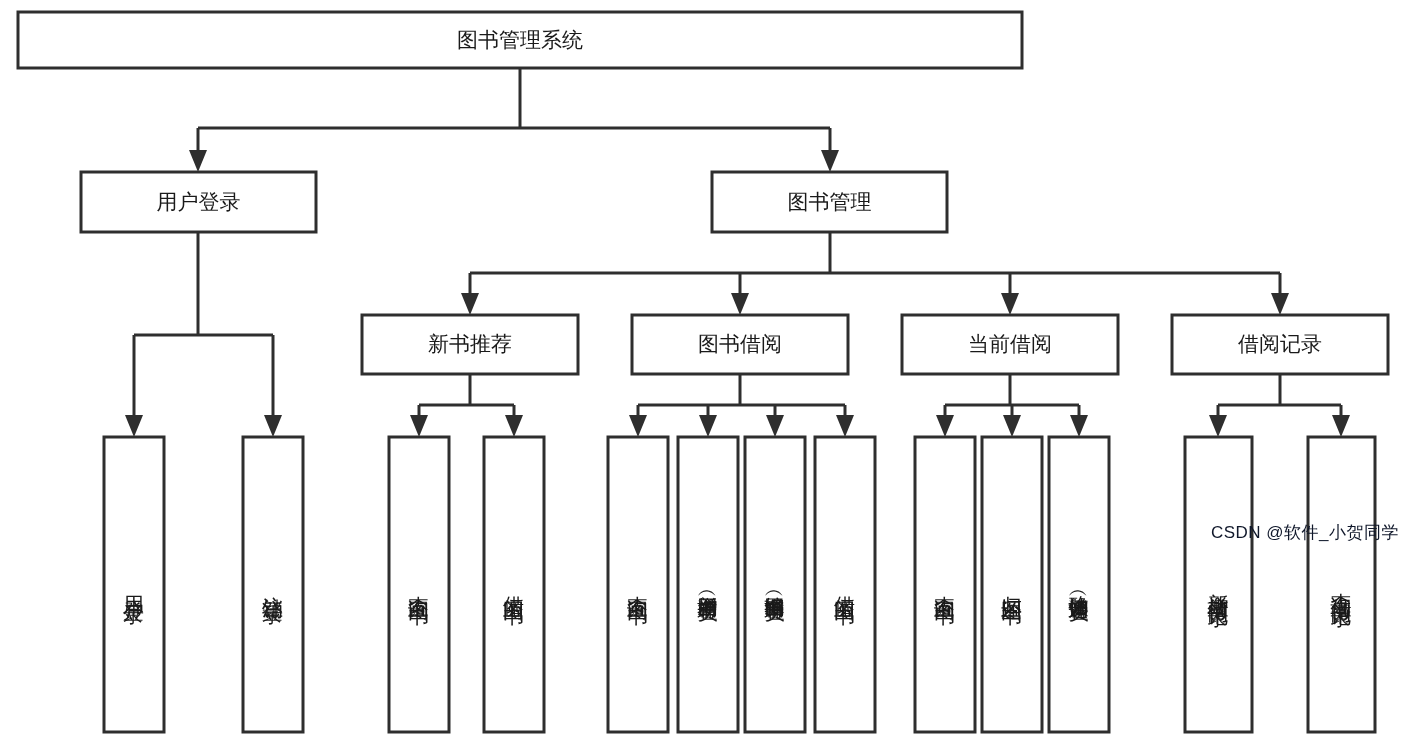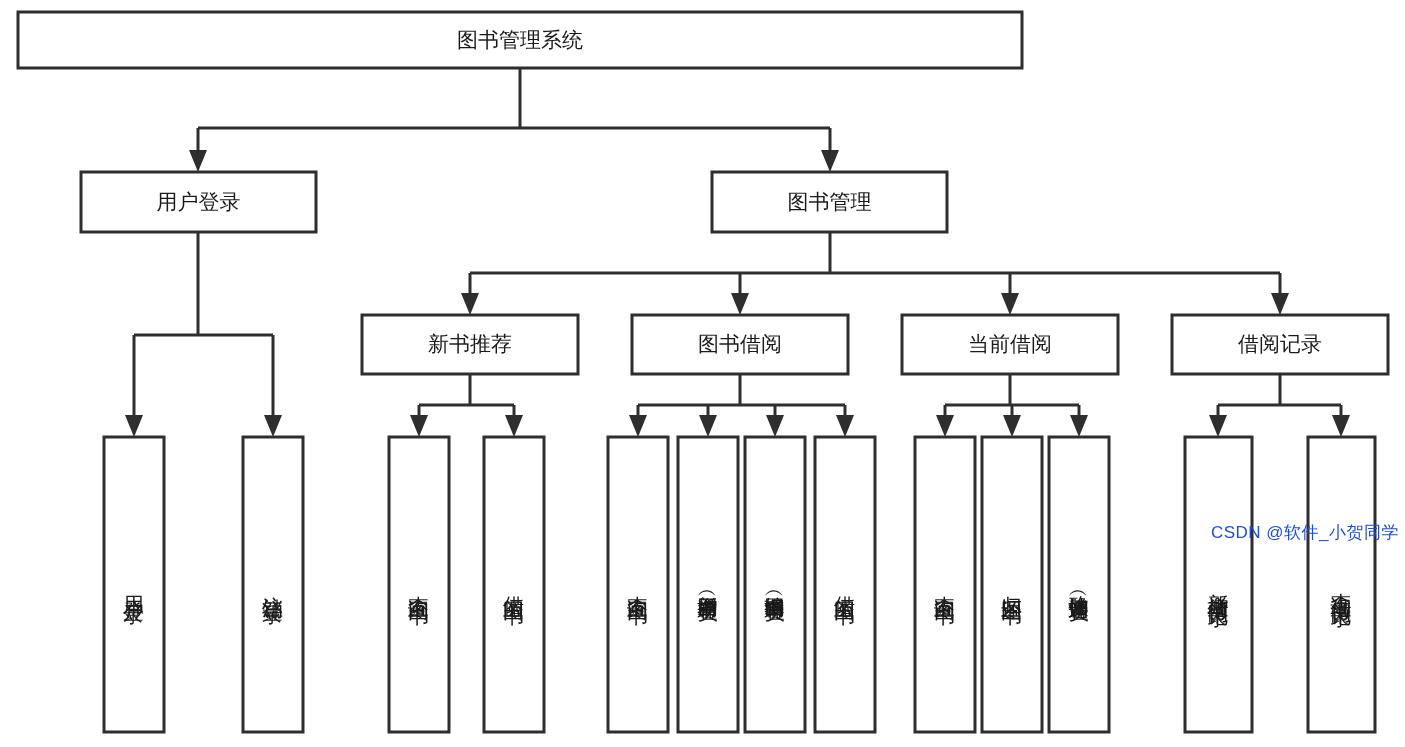--- a/index.html
+++ b/index.html
@@ -70,21 +70,21 @@
     position: absolute;
     display: block;
     pointer-events: none;
   }
   #watermark {
     position: absolute;
     right: 6px;
     bottom: 4px;
     font-family: "Liberation Sans", "DejaVu Sans", sans-serif;
     font-size: 17px;
-    color: #1d4ed8;
+    color: #0f172a;
     letter-spacing: 0.5px;
     white-space: nowrap;
   }
 </style>
 </head>
 <body>
 
 <div id="diagram-root">
 
   <svg id="tree-svg" viewBox="0 0 1405 747" xmlns="http://www.w3.org/2000/svg">

